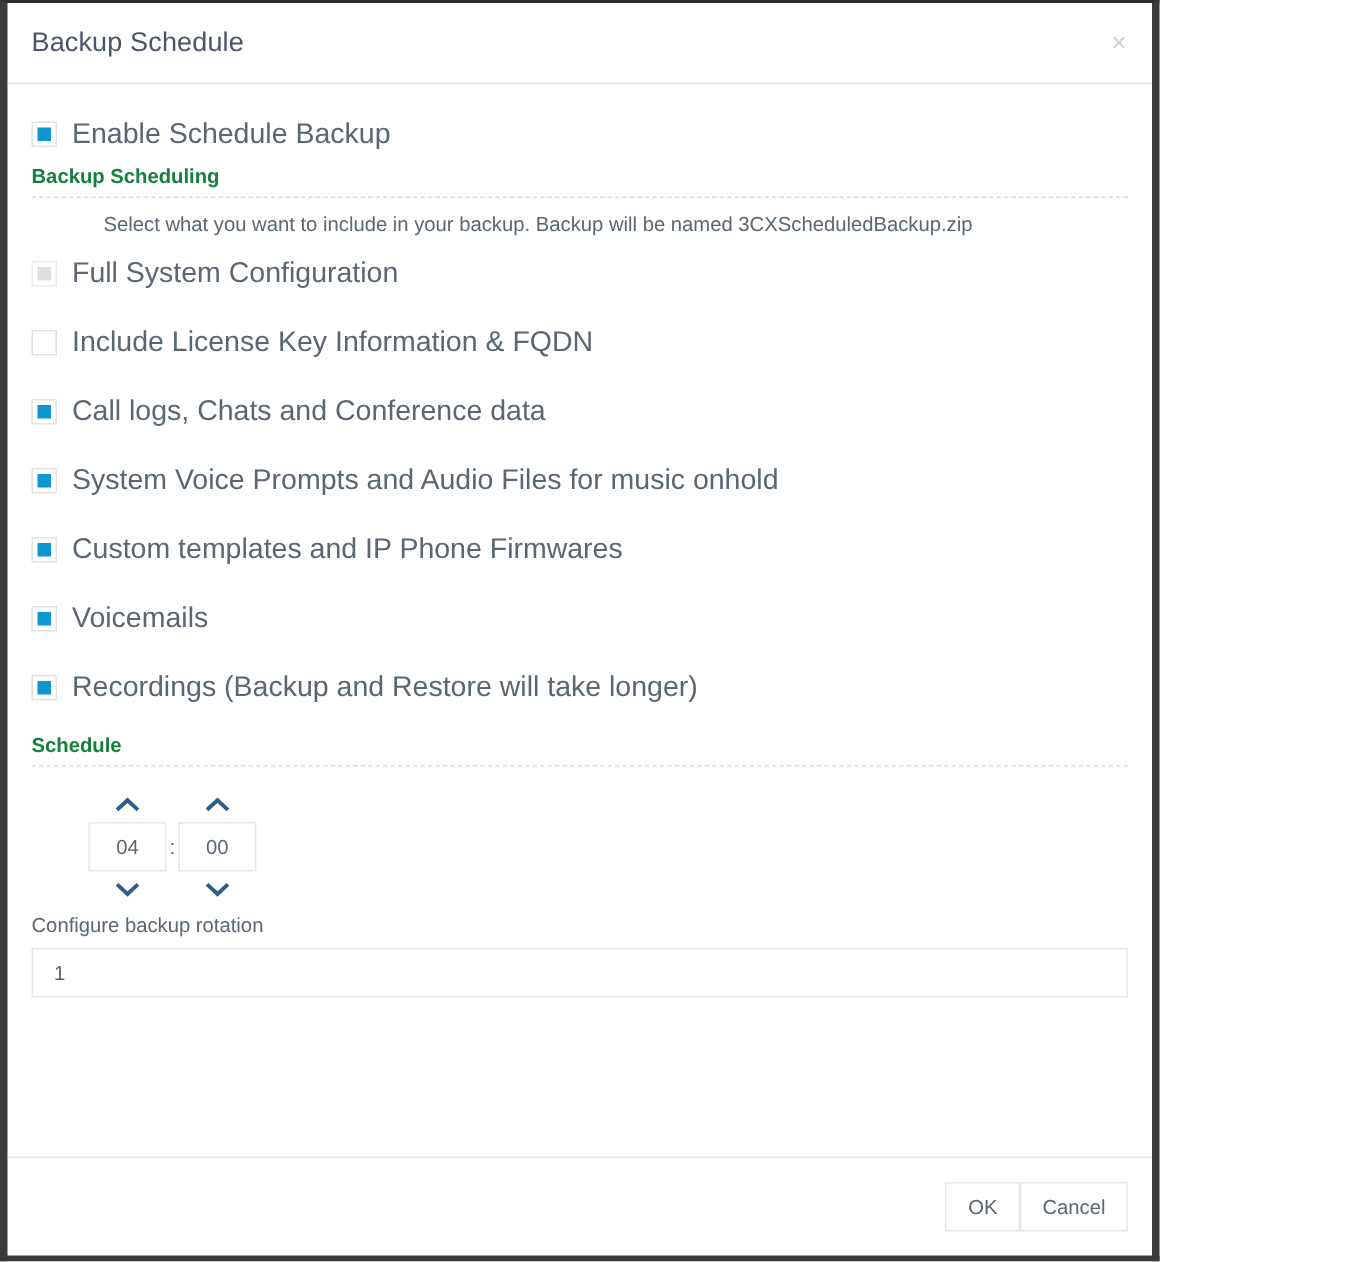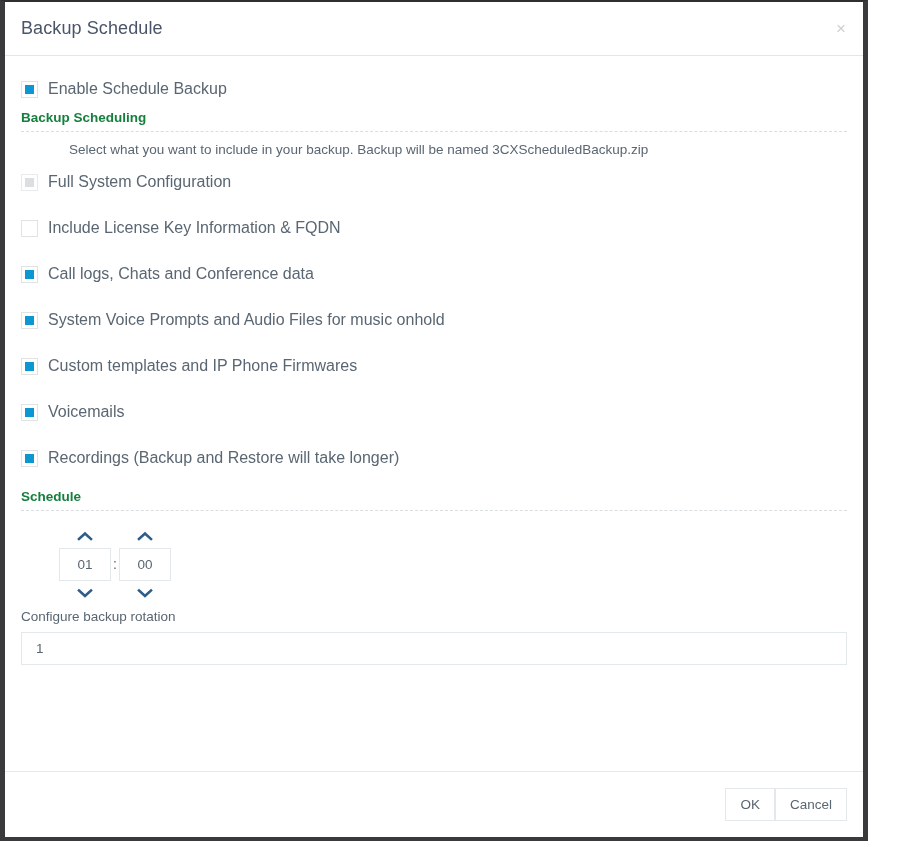--- a/index.html
+++ b/index.html
@@ -7,21 +7,21 @@
     padding: 0;
     background: #ffffff;
   }
   body {
     font-family: "Liberation Sans", sans-serif;
     -webkit-font-smoothing: antialiased;
   }
 
   .dialog {
     position: relative;
-    width: 868px;
+    width: 773px;
     height: 841px;
     box-sizing: border-box;
     background: #ffffff;
     border-left: 5px solid #3a3a3c;
     border-right: 5px solid #3a3a3c;
     border-bottom: 4px solid #3a3a3c;
     border-top: 2px solid #2f2f31;
     display: flex;
     flex-direction: column;
     overflow: hidden;
@@ -92,21 +92,21 @@
     height: 9px;
     background: #0d97d0;
     display: none;
   }
   .cbox.checked .fill { display: block; }
   .cbox.disabled { border-color: #e8ebed; cursor: default; }
   .cbox.disabled .fill { display: block; background: #dcdfe1; }
 
   .cblabel {
     margin-left: 10px;
-    font-size: 16px;
+    font-size: 19px;
     color: #5a6672;
     line-height: 1;
   }
 
   
   .section-head {
     font-size: 13.5px;
     font-weight: bold;
     color: #15803d;
     padding-top: 4px;
@@ -329,21 +329,21 @@
 
       <div class="sched-row">
 
 
         <div class="spinner-group">
 
           <div class="spinner">
             <svg class="chev" viewBox="0 0 18 12">
               <path d="M3 9 L9 3.5 L15 9" fill="none" stroke="#2e5d8a" stroke-width="2.6" stroke-linecap="square"></path>
             </svg>
-            <div class="spin-input">01</div>
+            <div class="spin-input">04</div>
             <svg class="chev" viewBox="0 0 18 12">
               <path d="M3 3.5 L9 9 L15 3.5" fill="none" stroke="#2e5d8a" stroke-width="2.6" stroke-linecap="square"></path>
             </svg>
           </div>
 
           <span class="colon">:</span>
 
           <div class="spinner">
             <svg class="chev" viewBox="0 0 18 12">
               <path d="M3 9 L9 3.5 L15 9" fill="none" stroke="#2e5d8a" stroke-width="2.6" stroke-linecap="square"></path>

